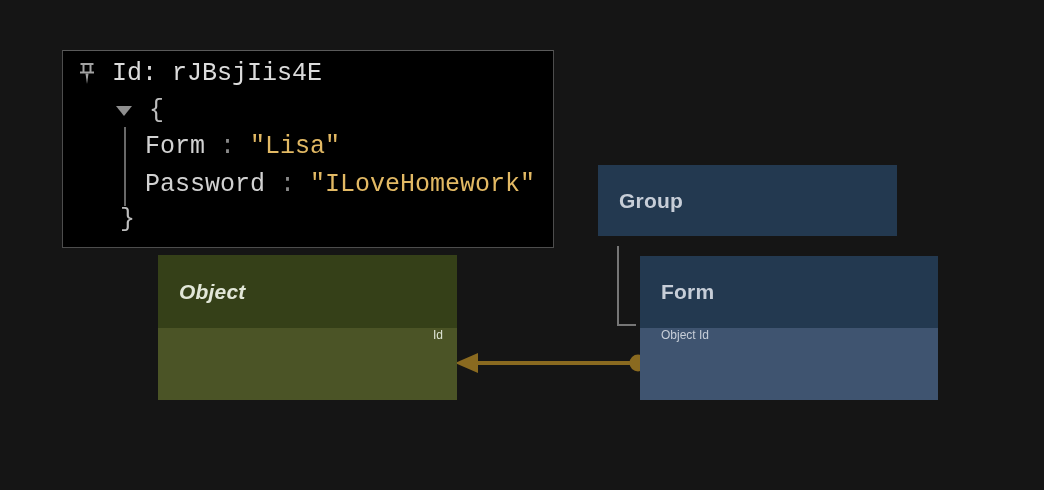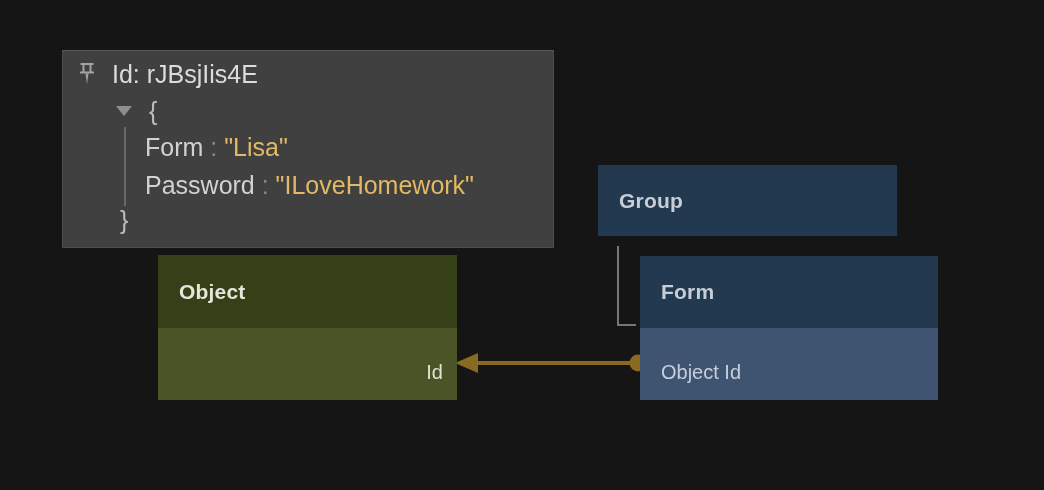--- a/index.html
+++ b/index.html
@@ -8,25 +8,25 @@
     background:#151515;
     overflow:hidden;
     font-family:"Liberation Sans", sans-serif;
   }
   .canvas { position:relative; width:1044px; height:490px; }
 
   
   .tooltip {
     position:absolute; left:62px; top:50px;
     width:492px; height:198px;
-    background:#404040;
+    background:#000000;
     border:1px solid #4d4d4d;
     border-top-color:#5a5a5a;
     box-sizing:border-box;
-    font-family:Liberation Sans, sans-serif;
+    font-family:Liberation Mono, monospace;
     font-size:25px;
     color:#d4d4d4;
   }
   .trow { position:absolute; line-height:30px; white-space:pre; }
   .t-title { left:49px; top:8px; color:#dcdcdc; }
   .t-open  { left:86px; top:45px; }
   .t-entry1 { left:82px; top:81px; }
   .t-entry2 { left:82px; top:119px; }
   .t-close { left:57px; top:154px; }
   .brace { color:#bdbdbd; }
@@ -47,26 +47,26 @@
   }
 
   
   .node { position:absolute; cursor:default; }
   .node-header {
     display:flex; align-items:center;
     padding:0 21px; box-sizing:border-box;
     font-size:21px; font-weight:600; letter-spacing:.2px;
   }
   .node-row {
-    display:flex; align-items:flex-end;
+    display:flex; align-items:flex-start;
     padding:0 14px 16px 21px; box-sizing:border-box;
-    font-size:20px; font-weight:500;
+    font-size:12px; font-weight:500;
   }
   .node-object { left:158px; top:255px; width:299px; }
-  .node-object .node-header { height:73px; background:#354018; color:#e2e7d8; }
+  .node-object .node-header { height:73px; background:#354018; color:#e2e7d8;font-style:italic; }
   .node-object .node-row { height:72px; background:#4b5426; color:#dde3d4; justify-content:flex-end; }
   .node-group { left:598px; top:165px; width:299px; }
   .node-group .node-header { height:71px; background:#233950; color:#c7ced8; }
   .node-form { left:640px; top:256px; width:298px; }
   .node-form .node-header { height:72px; background:#233950; color:#c7ced8; }
   .node-form .node-row { height:72px; background:#3f5470; color:#c7ced8; }
 
   
   .edges { position:absolute; left:0; top:0; pointer-events:none; }
   .edges [data-interactable="true"] { pointer-events:auto; cursor:pointer; }

